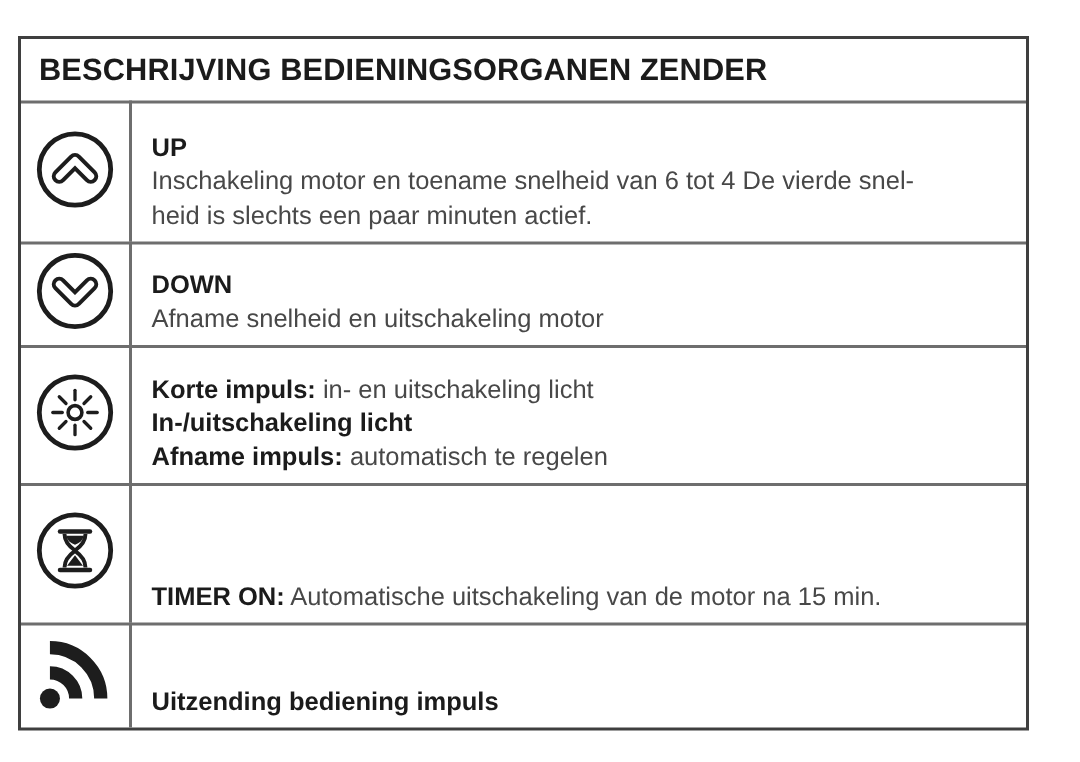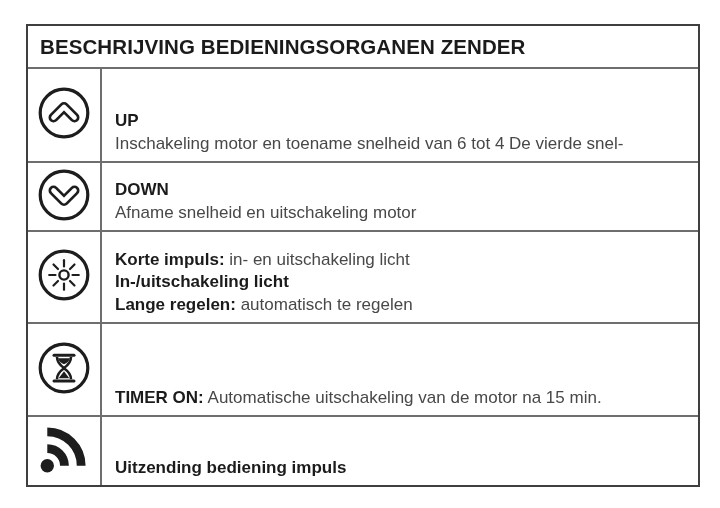--- a/index.html
+++ b/index.html
@@ -4,21 +4,21 @@
 <style>
   html, body {
     margin: 0; padding: 0;
     width: 720px; height: 508px;
     background: #ffffff;
     font-family: "Liberation Sans", sans-serif;
     overflow: hidden;
   }
   .panel {
     position: absolute;
-    left: 26px; top: 24px;
+    left: 12px; top: 24px;
     width: 674px; height: 463px;
     box-sizing: border-box;
     border: 2px solid #3f3f3f;
     background: #ffffff;
     display: grid;
     grid-template-columns: 74px 1fr;
     grid-template-rows: 41px 94px 69px 92px 93px 1fr;
   }
   .hdr {
     grid-column: 1 / -1;
@@ -67,20 +67,21 @@
       <svg width="54" height="54" viewBox="0 0 54 54">
         <circle cx="27" cy="27" r="23.8" fill="none" stroke="#1d1d1d" stroke-width="3.2"></circle>
         <path d="M16.5 31.5 L27 21 L37.5 31.5" fill="none" stroke="#1d1d1d" stroke-width="10" stroke-linecap="round" stroke-linejoin="round"></path>
         <path d="M16.5 31.5 L27 21 L37.5 31.5" fill="none" stroke="#ffffff" stroke-width="4.6" stroke-linecap="round" stroke-linejoin="round"></path>
       </svg>
     </span>
   </div>
   <div class="tx">
     <span class="ln b">UP</span>
     <span class="ln">Inschakeling motor en toename snelheid van 6 tot 4 De vierde snel-</span>
+    <span class="ln">heid is slechts een paar minuten actief.</span>
   </div>
 
   <div class="ic">
     <span>
       <svg width="54" height="54" viewBox="0 0 54 54">
         <circle cx="27" cy="27" r="23.8" fill="none" stroke="#1d1d1d" stroke-width="3.2"></circle>
         <path d="M16.5 22.5 L27 33 L37.5 22.5" fill="none" stroke="#1d1d1d" stroke-width="10" stroke-linecap="round" stroke-linejoin="round"></path>
         <path d="M16.5 22.5 L27 33 L37.5 22.5" fill="none" stroke="#ffffff" stroke-width="4.6" stroke-linecap="round" stroke-linejoin="round"></path>
       </svg>
     </span>
@@ -104,21 +105,21 @@
           <line x1="21" y1="21" x2="16.5" y2="16.5"></line>
           <line x1="33" y1="33" x2="37.5" y2="37.5"></line>
           <line x1="21" y1="33" x2="16.5" y2="37.5"></line>
         </g>
       </svg>
     </span>
   </div>
   <div class="tx">
     <span class="ln"><span class="b">Korte impuls:</span><span> in- en uitschakeling licht</span></span>
     <span class="ln b">In-/uitschakeling licht</span>
-    <span class="ln"><span class="b">Lange regelen:</span><span> automatisch te regelen</span></span>
+    <span class="ln"><span class="b">Afname impuls:</span><span> automatisch te regelen</span></span>
   </div>
 
   <div class="ic">
     <span>
       <svg width="54" height="54" viewBox="0 0 54 54">
         <circle cx="27" cy="27" r="23.8" fill="none" stroke="#1d1d1d" stroke-width="3.2"></circle>
         <g stroke="#1d1d1d" fill="none">
           <path d="M17 14.3 H37" stroke-width="3" stroke-linecap="round"></path>
           <path d="M17 40 H37" stroke-width="3" stroke-linecap="round"></path>
           <path d="M20 16 C20 21.5 23.5 24.5 27 27 C30.5 24.5 34 21.5 34 16" stroke-width="2.6"></path>

